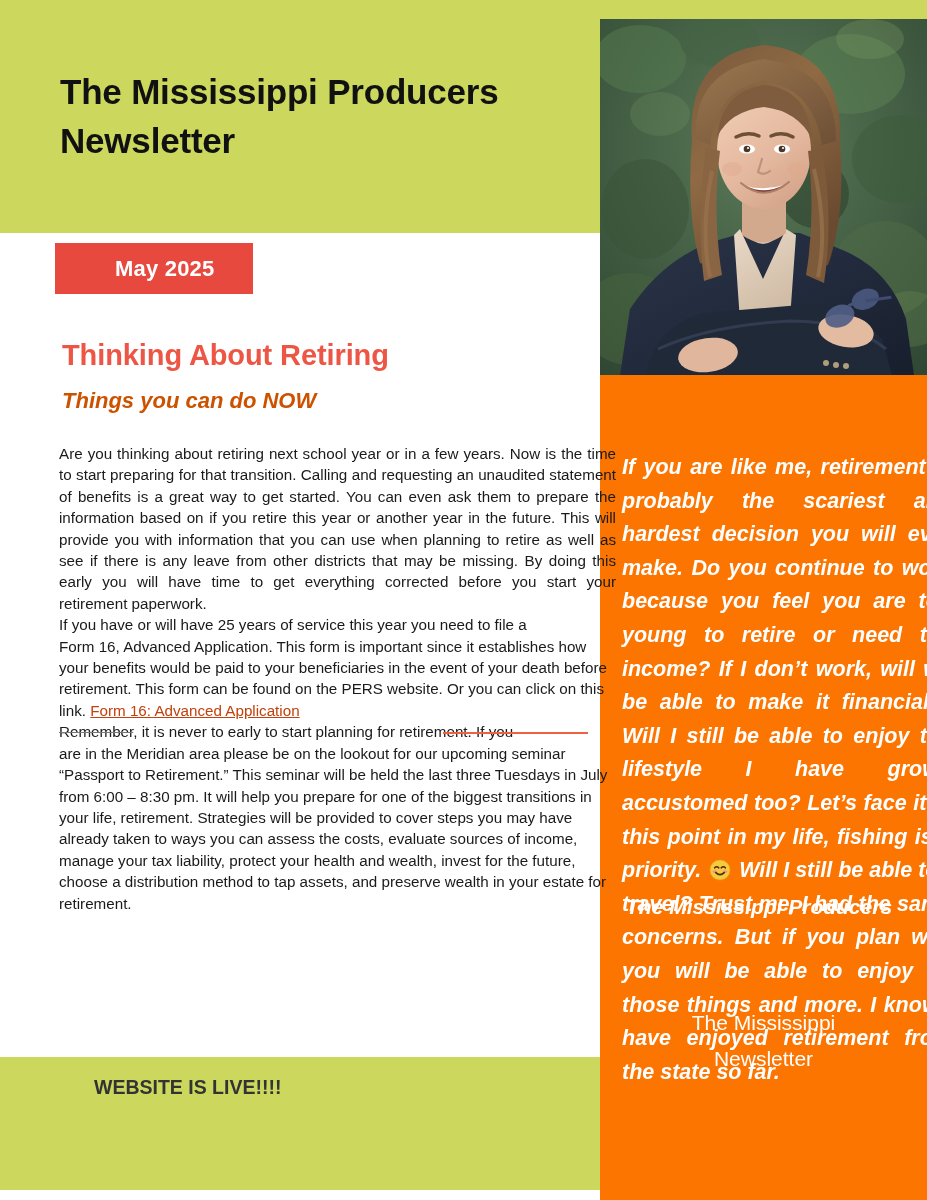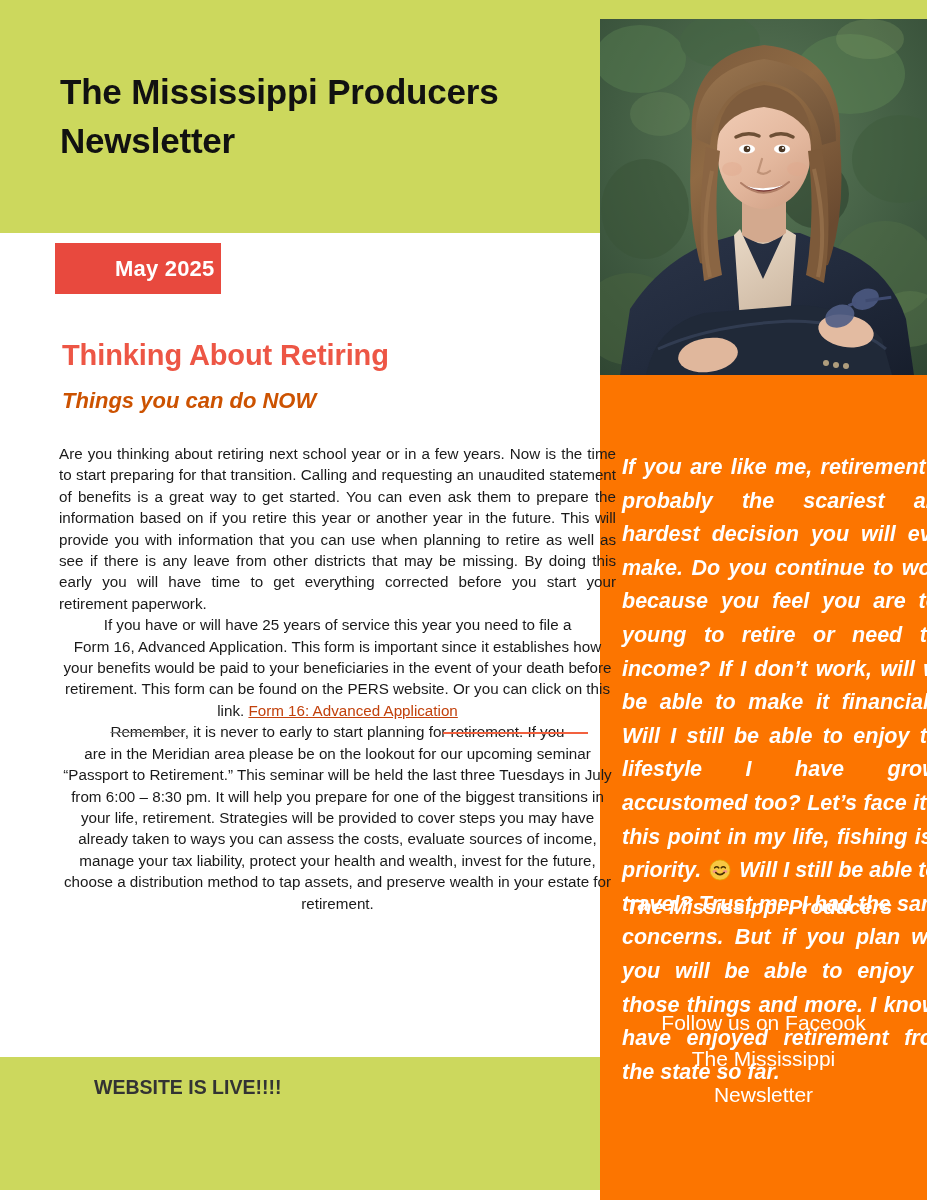--- a/index.html
+++ b/index.html
@@ -43,21 +43,21 @@
     font-weight: bold;
     line-height: 49px;
     color: #111111;
     letter-spacing: -0.2px;
   }
 
   
   .date-badge {
     position: absolute;
     left: 55px; top: 243px;
-    width: 166px; height: 51px;
+    width: 198px; height: 51px;
     background: #e8493e;
     display: flex;
     align-items: center;
   }
   .date-badge-label {
     color: #ffffff;
     font-size: 22px;
     font-weight: bold;
     padding-left: 60px;
     letter-spacing: 0.2px;
@@ -150,21 +150,21 @@
 
   .body-col {
     position: absolute;
     left: 59px; top: 143px;
     width: 557px;
     color: #1a1a1a;
     font-size: 15.2px;
     line-height: 21.4px;
   }
   .p-justify { text-align: justify; text-justify: inter-word; }
-  .p-left { text-align: center; }
+  .p-left { text-align: left; }
   .p-gap-1 { margin-top: 22px; }
   .p-gap-2 { margin-top: 11px; }
   .p-gap-3 { margin-top: 14px; }
   .p-gap-4 { margin-top: 10px; }
 
   .link-red {
     color: #c2410c;
   }
   .link-rule {
     position: absolute;
@@ -341,21 +341,20 @@
             <ellipse cx="17.6" cy="13.6" rx="2.4" ry="1.7" fill="#f08a90" opacity="0.85"></ellipse>
             <path d="M6.2 9.6 Q8.4 7.1 10.6 9.6" stroke="#4a3000" stroke-width="1.7" fill="none" stroke-linecap="round"></path>
             <path d="M13.4 9.6 Q15.6 7.1 17.8 9.6" stroke="#4a3000" stroke-width="1.7" fill="none" stroke-linecap="round"></path>
             <path d="M7.4 14.8 Q12 19.4 16.6 14.8" stroke="#4a3000" stroke-width="1.8" fill="none" stroke-linecap="round"></path>
           </svg></span><span> Will I still be able to</span><br><span>travel? Trust me, I had the same concerns. But if you plan well you will be able to enjoy all those things and more. I know I have enjoyed retirement from the state so far.</span>
     </div>
     <div class="signature">
       <div>The Mississippi Producers</div>
     </div>
     <div class="follow-block">
-      <div>Follow us on Faceook</div>
       <div>The Mississippi</div>
       <div>Newsletter</div>
     </div>
   </div>
 
   <div class="article">
     <div class="article-headline">Thinking About Retiring</div>
     <div class="article-subhead">Things you can do NOW</div>
 
     <div class="body-col">

